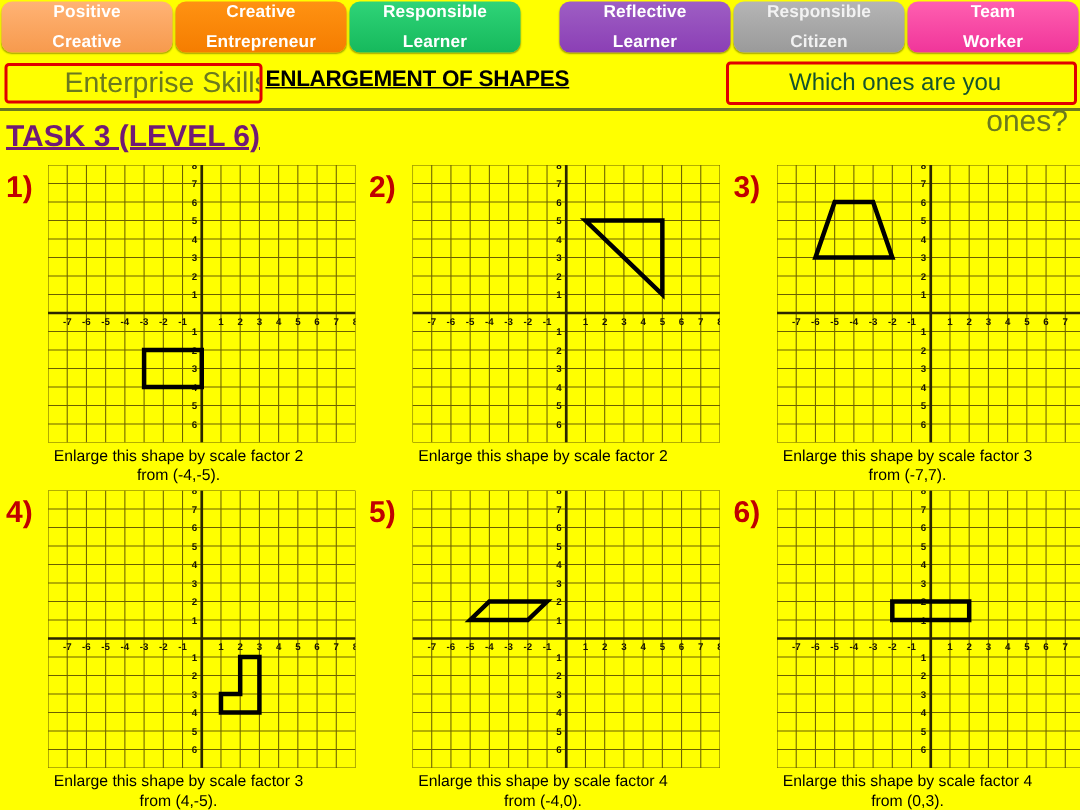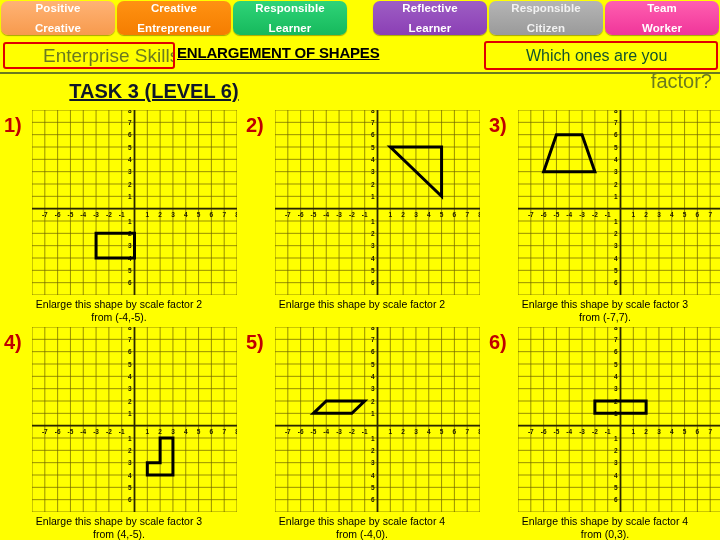--- a/index.html
+++ b/index.html
@@ -59,22 +59,22 @@
     font-size: 15px; font-weight: bold; color: #000;
     text-decoration: underline; letter-spacing: -.2px;
     white-space: nowrap;
   }
   #hrule {
     position: absolute; left: 0; top: 72px; width: 720px; height: 2px;
     background: #6b7a1f;
   }
   #task-line {
     position: absolute; left: 4px; top: 80px; width: 300px; height: 26px;
-    font-size: 20px; font-weight: bold; color: #0f172a;
-    text-decoration: underline; white-space: nowrap; text-align: center;
+    font-size: 20px; font-weight: bold; color: #701a75;
+    text-decoration: underline; white-space: nowrap;
   }
 
   
   .panel { position: absolute; }
   .qnum {
     position: absolute; font-size: 20px; font-weight: bold; color: #c00000;
   }
   .caption {
     position: absolute; text-align: center;
     font-size: 10.5px; color: #000; line-height: 12.5px;
@@ -117,21 +117,21 @@
 
   <div class="redbox" id="enterprise-box">
     <span class="txt">Enterprise Skills</span>
   </div>
 
   <div id="main-title">ENLARGEMENT OF SHAPES</div>
 
   <div class="redbox" id="which-box">
     <span class="txt">Which ones are you</span>
   </div>
-  <div id="which-overflow">factor?</div>
+  <div id="which-overflow">ones?</div>
 
   <div id="hrule"></div>
 
   <div id="task-line">TASK 3 (LEVEL 6)</div>
 
   <div id="panels">
       <div class="panel" style="left: 0px; top: 0px;">
         <div class="qnum" style="left: 4px; top: 114px;">1)</div>
         <svg width="205" height="185" style="position: absolute; left: 32px; top: 110px;">
           <rect x="0" y="0" width="205" height="185" fill="#FFFF00"></rect>

